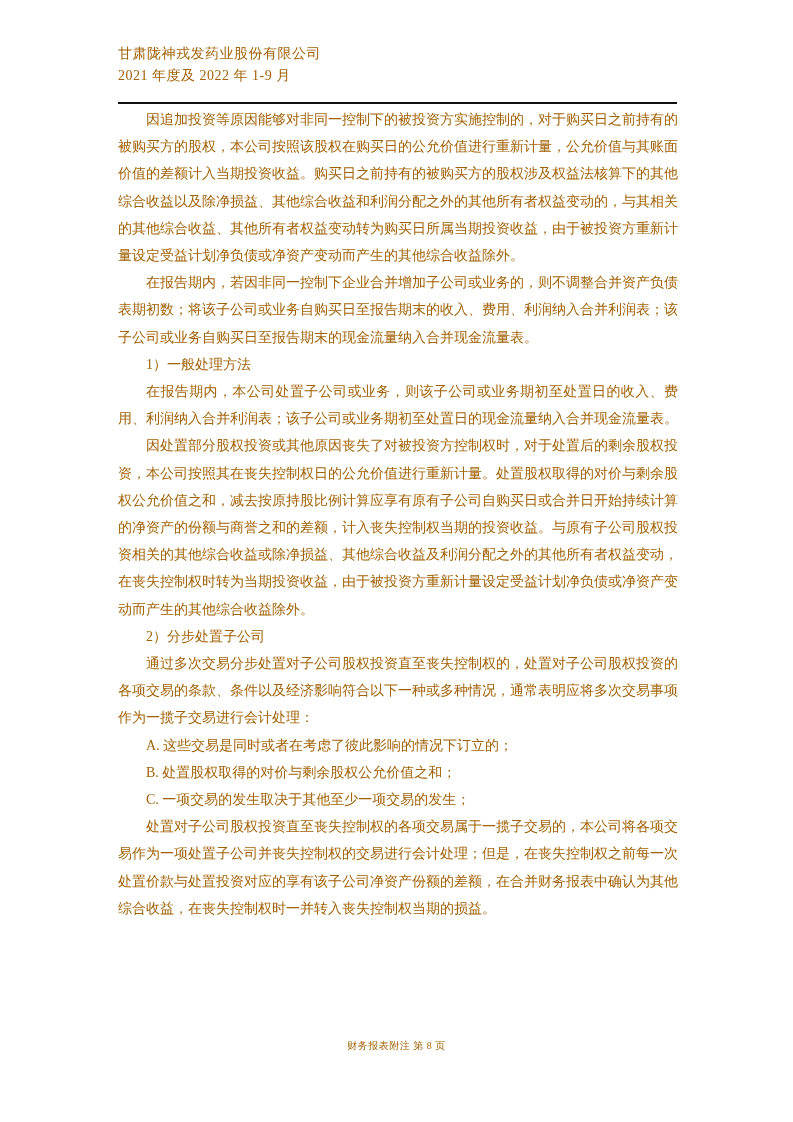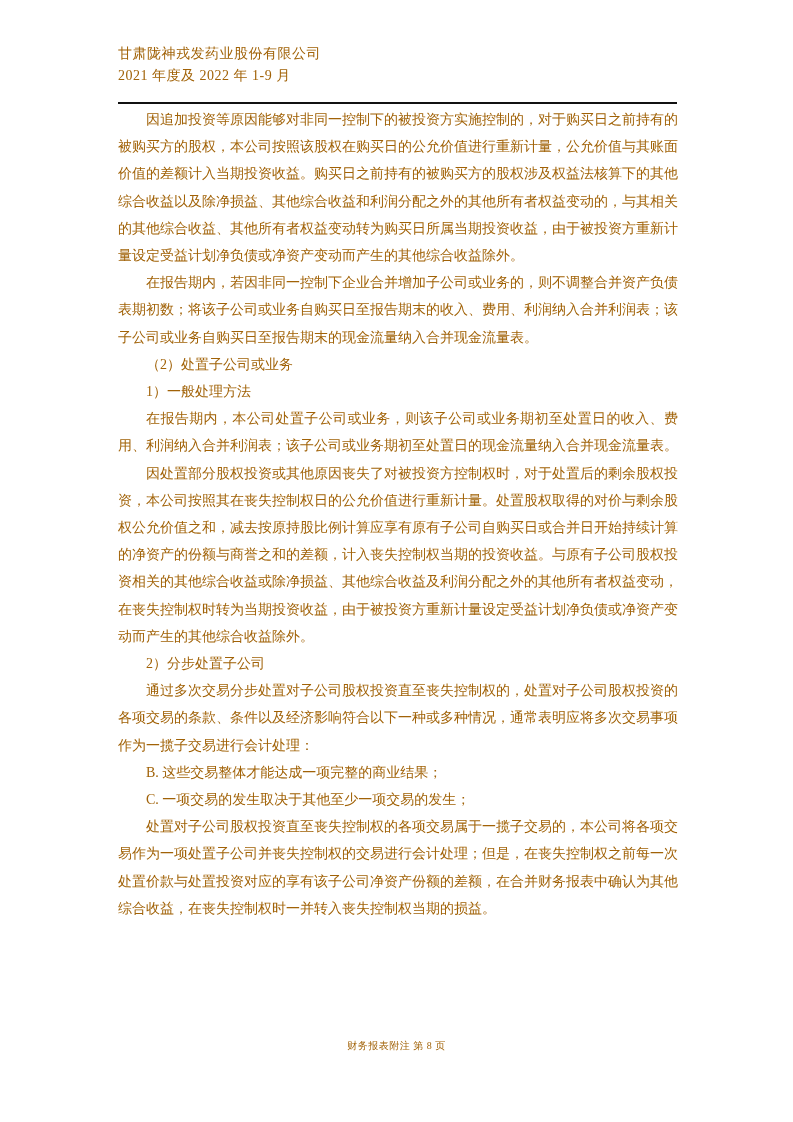--- a/index.html
+++ b/index.html
@@ -72,27 +72,27 @@
   <header class="doc-header">
     <div>甘肃陇神戎发药业股份有限公司</div>
     <div>2021 年度及 2022 年 1-9 月</div>
   </header>
 
   <div class="header-rule"></div>
 
   <main class="content">
     <p class="para">因追加投资等原因能够对非同一控制下的被投资方实施控制的，对于购买日之前持有的被购买方的股权，本公司按照该股权在购买日的公允价值进行重新计量，公允价值与其账面价值的差额计入当期投资收益。购买日之前持有的被购买方的股权涉及权益法核算下的其他综合收益以及除净损益、其他综合收益和利润分配之外的其他所有者权益变动的，与其相关的其他综合收益、其他所有者权益变动转为购买日所属当期投资收益，由于被投资方重新计量设定受益计划净负债或净资产变动而产生的其他综合收益除外。</p>
     <p class="para">在报告期内，若因非同一控制下企业合并增加子公司或业务的，则不调整合并资产负债表期初数；将该子公司或业务自购买日至报告期末的收入、费用、利润纳入合并利润表；该子公司或业务自购买日至报告期末的现金流量纳入合并现金流量表。</p>
-    <p class="head">（2）处置子公司或业务</p>
     <p class="head">1）一般处理方法</p>
     <p class="para">在报告期内，本公司处置子公司或业务，则该子公司或业务期初至处置日的收入、费用、利润纳入合并利润表；该子公司或业务期初至处置日的现金流量纳入合并现金流量表。</p>
     <p class="para">因处置部分股权投资或其他原因丧失了对被投资方控制权时，对于处置后的剩余股权投资，本公司按照其在丧失控制权日的公允价值进行重新计量。处置股权取得的对价与剩余股权公允价值之和，减去按原持股比例计算应享有原有子公司自购买日或合并日开始持续计算的净资产的份额与商誉之和的差额，计入丧失控制权当期的投资收益。与原有子公司股权投资相关的其他综合收益或除净损益、其他综合收益及利润分配之外的其他所有者权益变动，在丧失控制权时转为当期投资收益，由于被投资方重新计量设定受益计划净负债或净资产变动而产生的其他综合收益除外。</p>
     <p class="head">2）分步处置子公司</p>
     <p class="para">通过多次交易分步处置对子公司股权投资直至丧失控制权的，处置对子公司股权投资的各项交易的条款、条件以及经济影响符合以下一种或多种情况，通常表明应将多次交易事项作为一揽子交易进行会计处理：</p>
-    <p class="list-item">B. 这些交易整体才能达成一项完整的商业结果；</p>
+    <p class="list-item">A. 这些交易是同时或者在考虑了彼此影响的情况下订立的；</p>
+    <p class="list-item">B. 处置股权取得的对价与剩余股权公允价值之和；</p>
     <p class="list-item">C. 一项交易的发生取决于其他至少一项交易的发生；</p>
     <p class="para">处置对子公司股权投资直至丧失控制权的各项交易属于一揽子交易的，本公司将各项交易作为一项处置子公司并丧失控制权的交易进行会计处理；但是，在丧失控制权之前每一次处置价款与处置投资对应的享有该子公司净资产份额的差额，在合并财务报表中确认为其他综合收益，在丧失控制权时一并转入丧失控制权当期的损益。</p>
   </main>
 
   <footer class="page-footer">
     <span>财务报表附注 第 8 页</span>
   </footer>
 
 </div>
 

